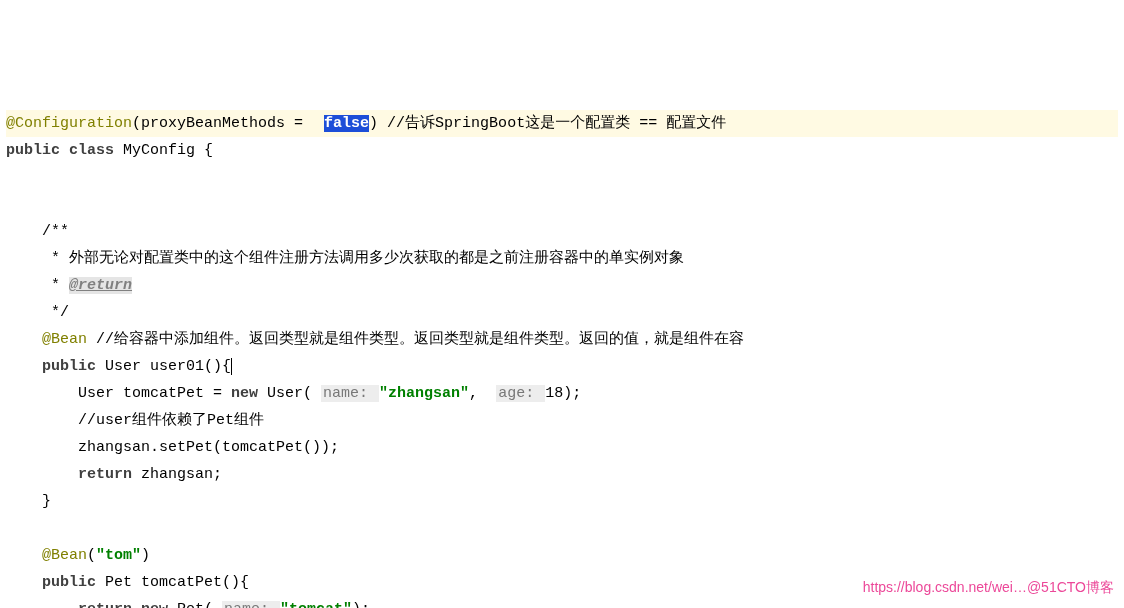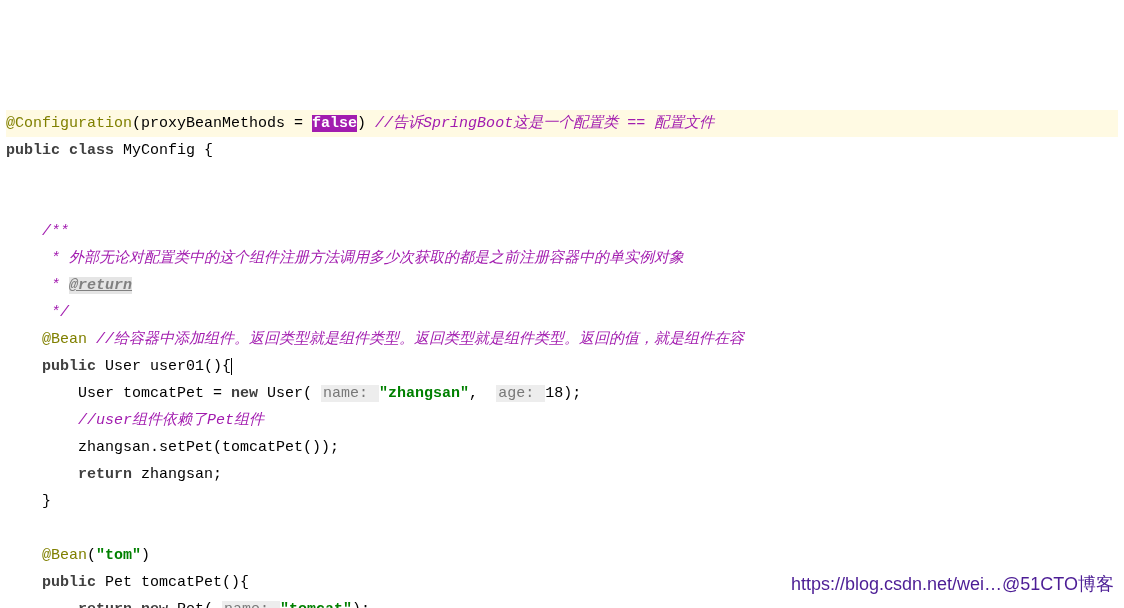--- a/index.html
+++ b/index.html
@@ -12,32 +12,32 @@
       padding: 2px 6px;
       white-space: pre;
       overflow: hidden;
       width: 1124px;
       height: 608px;
       position: relative;
     }
     .highlight-line { background: #fffae3; display: inline-block; width: 100%; }
     .annotation { color: #808000; }
     .keyword { color: #404040; font-weight: bold; }
-    .comment-green { color: #a21caf; font-style: italic; }
+    .comment-green { color: #000000; }
     .doc-tag { color: #808080; font-style: italic; font-weight: bold; text-decoration: underline; background: #e5e5e5; }
     .string { color: #008000; font-weight: bold; }
     .param-hint { color: #787878; background: #ededed; border-radius: 0; padding: 0 2px; font-style: normal; }
-    .selected { background: #a21caf; color: #ffffff; }
+    .selected { background: #1d4ed8; color: #ffffff; margin-left: 12px; }
     .cursor { border-left: 1px solid #000; }
     .watermark {
       position: absolute;
       bottom: 8px;
       right: 10px;
-      color: #4c1d95;
-      font-size: 18px;
+      color: #ec4899;
+      font-size: 14px;
       font-family: sans-serif;
       font-style: normal;
     }
   </style>
 </head>
 <body>
 
 
 
 <div><span class="highlight-line"><span class="annotation">@Configuration</span><span>(</span><span>proxyBeanMethods = </span><span class="keyword selected">false</span><span>)</span><span class="comment-green"> //告诉SpringBoot这是一个配置类 == 配置文件</span></span>

